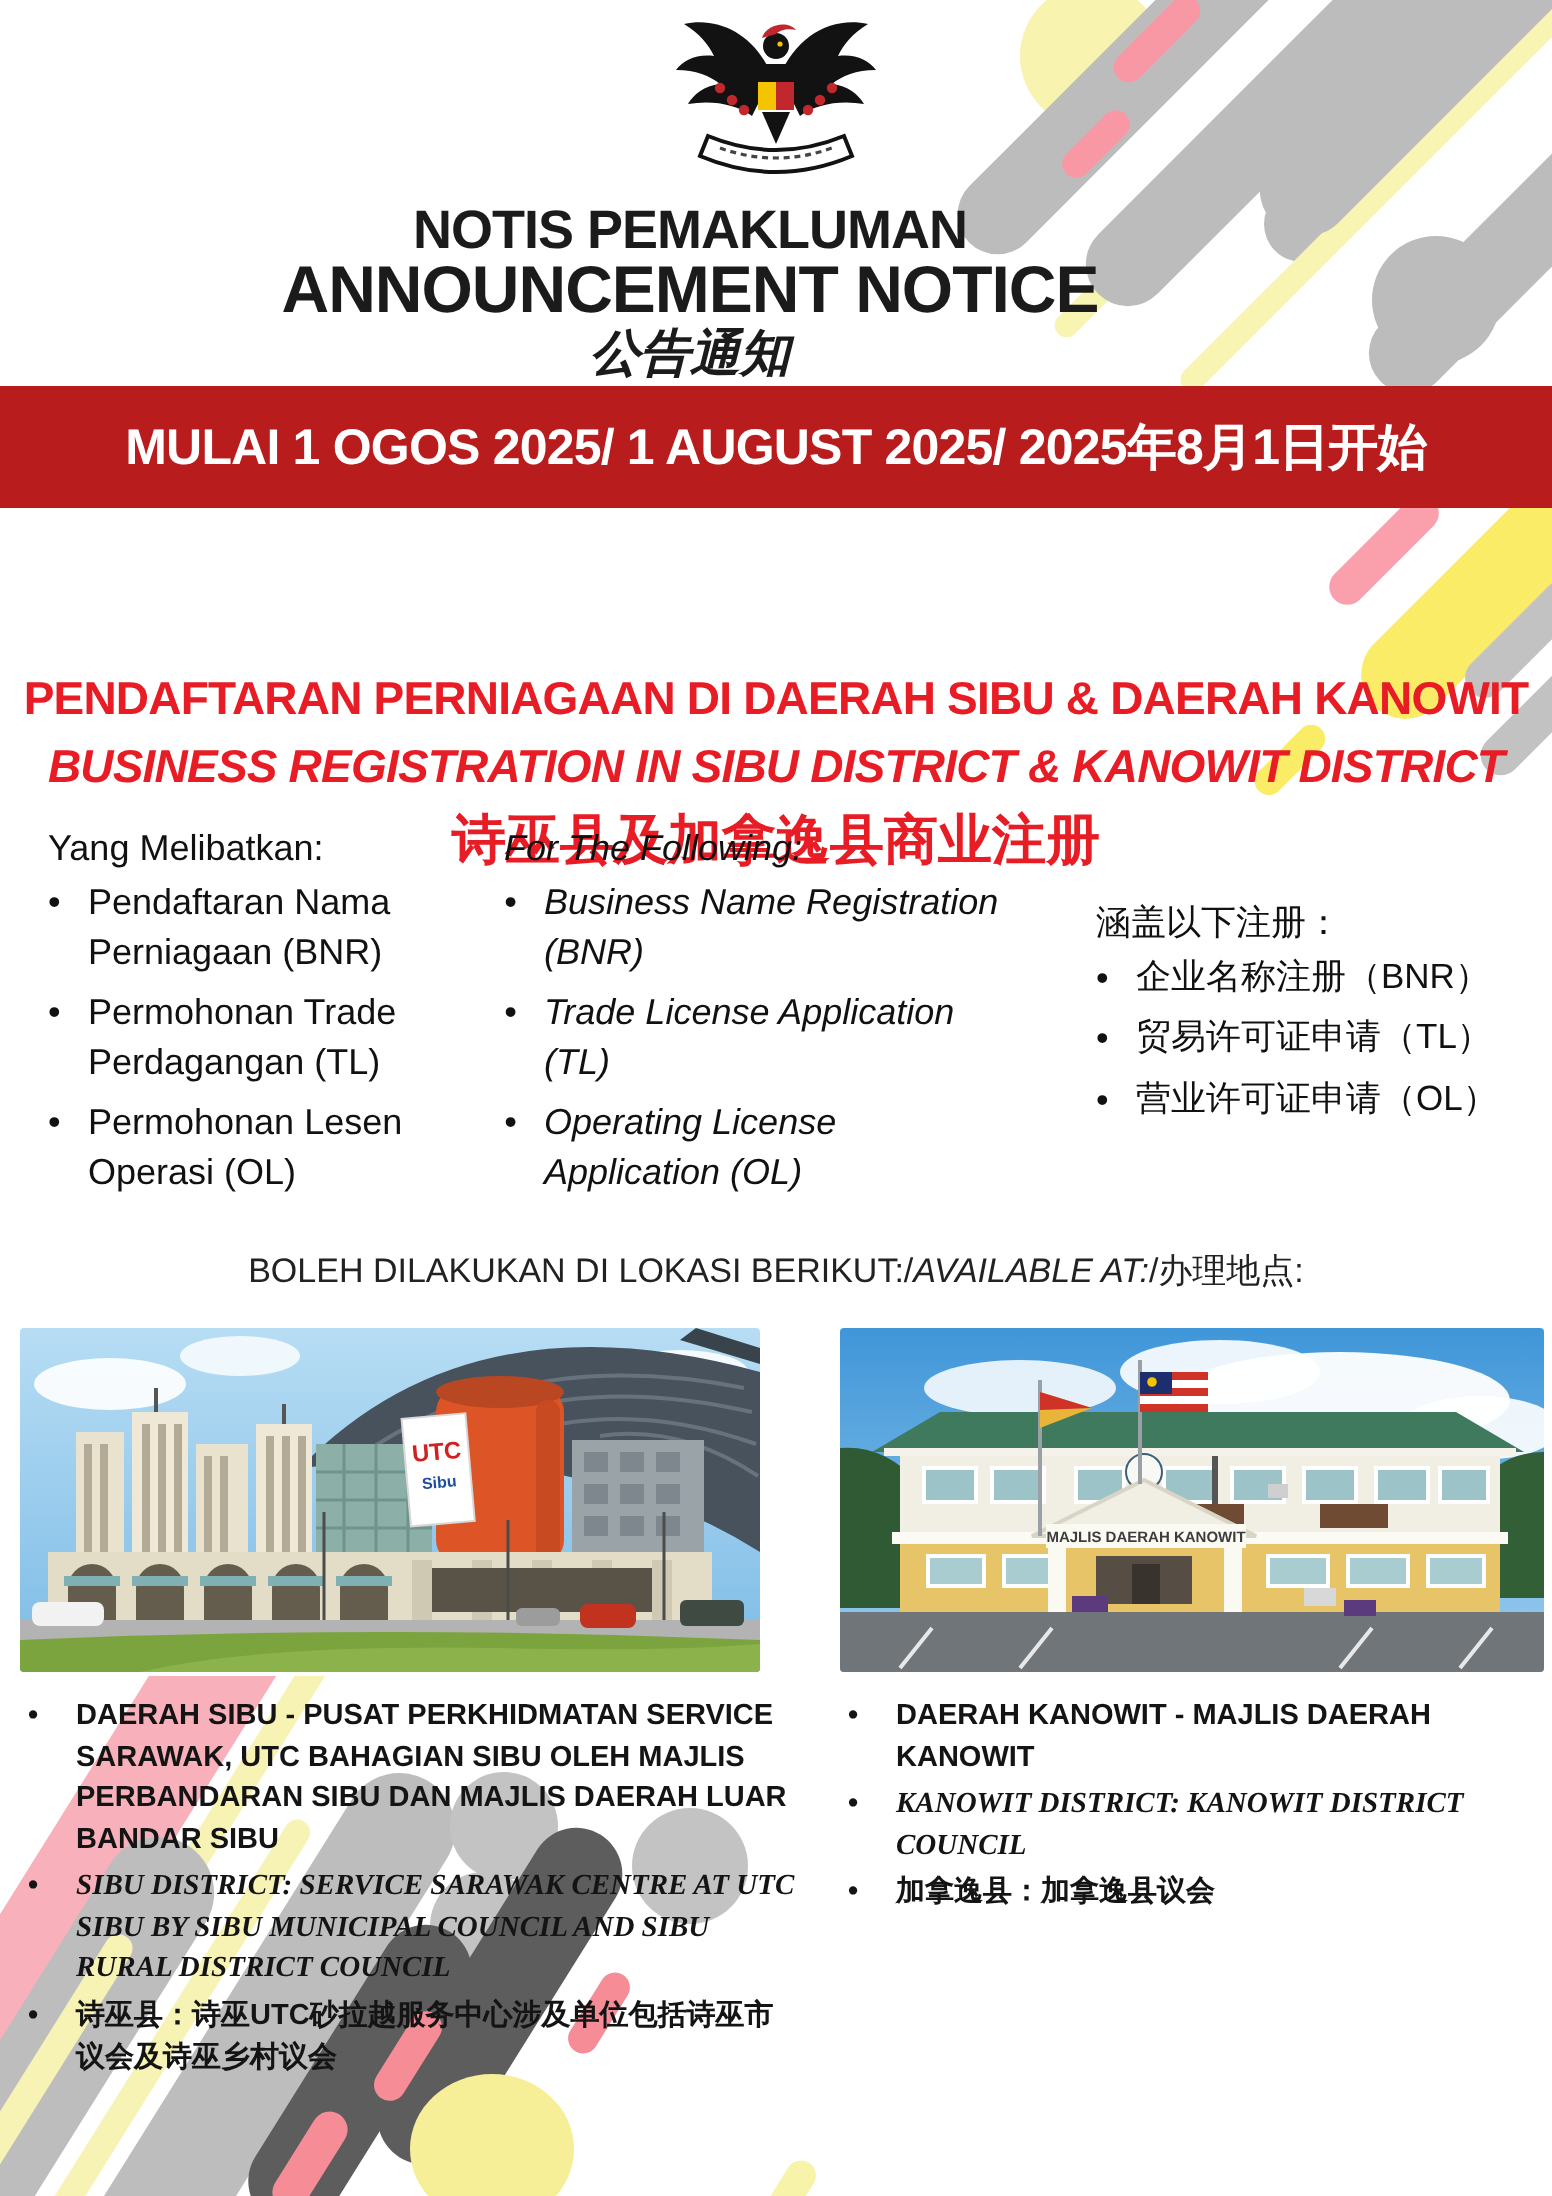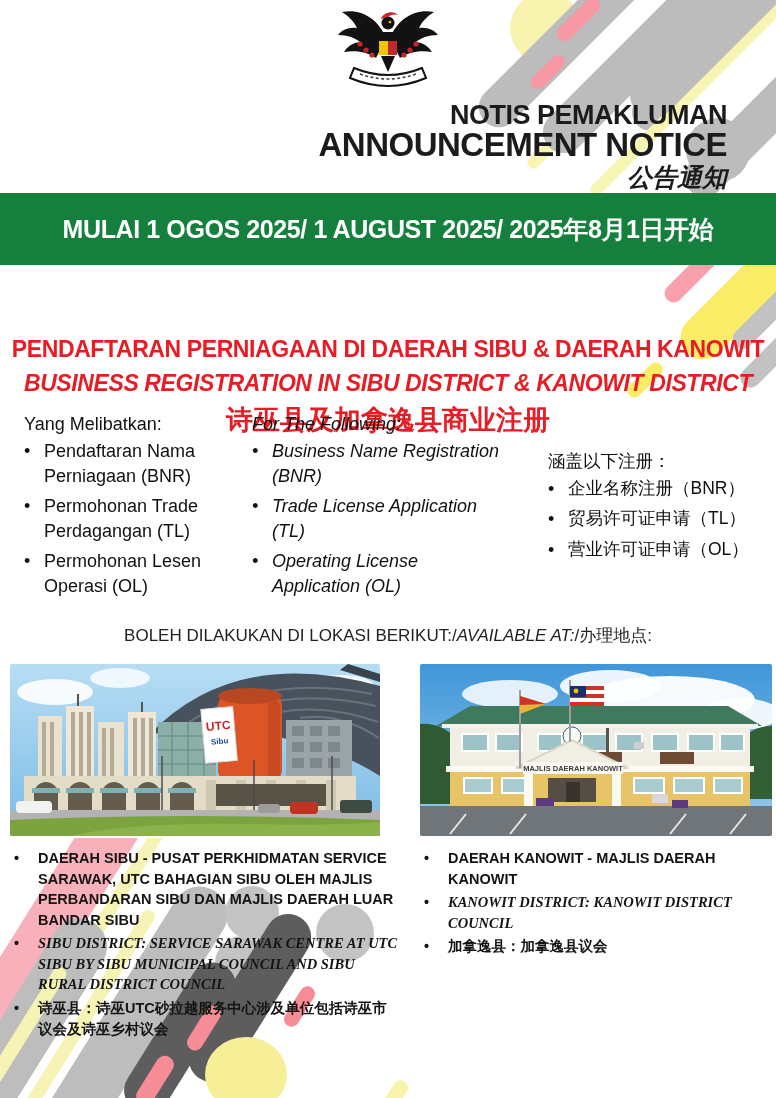--- a/index.html
+++ b/index.html
@@ -10,25 +10,25 @@
     -webkit-font-smoothing:antialiased;
   }
   .abs{position:absolute;}
   
   .deco{position:absolute;overflow:hidden;z-index:0;pointer-events:none;}
   .deco>div{position:absolute;border-radius:999px;}
   .rot45{transform:rotate(45deg);}
   .rot32{transform:rotate(32deg);}
   
   .crest{left:336px;top:4px;width:104px;height:92px;z-index:1;}
-  .titles{left:0;top:100px;width:690px;text-align:right;z-index:1;padding-left:37px;}
+  .titles{left:0;top:100px;width:690px;text-align:center;z-index:1;}
   .t1{font-size:27px;font-weight:700;letter-spacing:-.5px;line-height:30px;}
   .t2{font-size:33px;font-weight:700;letter-spacing:-.5px;line-height:30px;}
   .t3{font-size:25px;font-weight:700;line-height:30px;margin-top:2px;font-style:italic;}
-  .banner{left:0;top:193px;width:776px;height:72px;background:#15803d;z-index:2;
+  .banner{left:0;top:193px;width:776px;height:61px;background:#b91c1c;z-index:2;
     display:flex;align-items:center;justify-content:center;}
   .banner span{color:#fff;font-weight:700;font-size:25px;letter-spacing:-.4px;white-space:nowrap;}
   
   .subject{left:0;top:288px;width:776px;text-align:center;color:#e81c24;z-index:1;}
   .s1{font-size:23px;font-weight:700;letter-spacing:-.4px;line-height:34px;white-space:nowrap;margin-top:44px;}
   .s2{font-size:23px;font-weight:700;font-style:italic;letter-spacing:-.4px;line-height:34px;white-space:nowrap;}
   .s3{font-size:27px;font-weight:700;line-height:40px;text-align:center;}
   
   .col{z-index:1;font-size:18px;line-height:1.36;color:#111;}
   .col .hd{text-align:left;margin-bottom:3px;}

